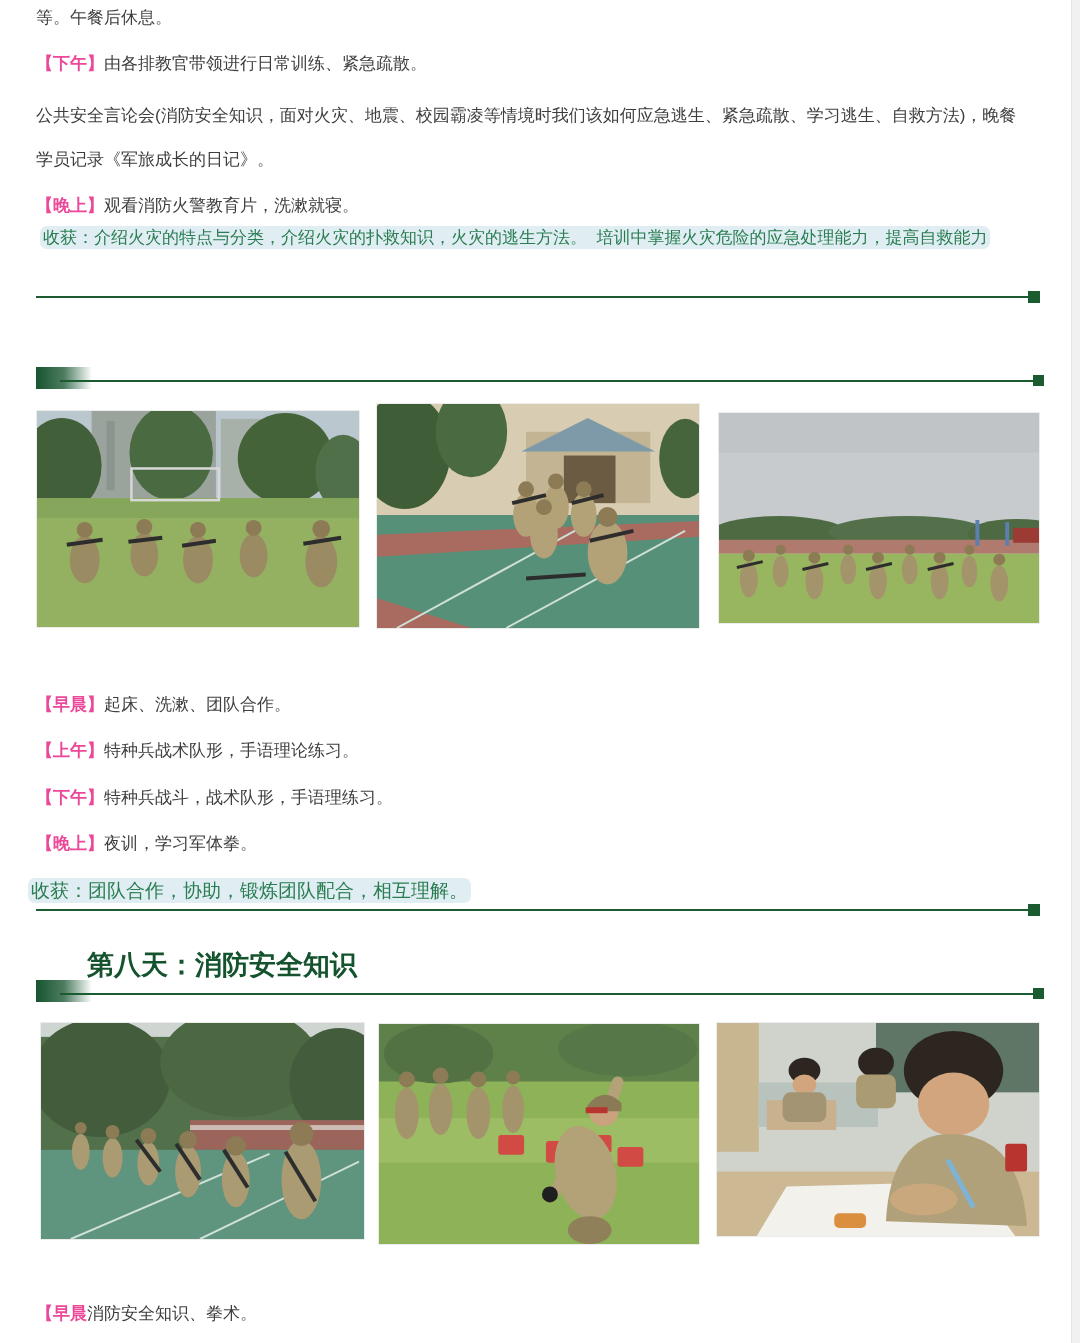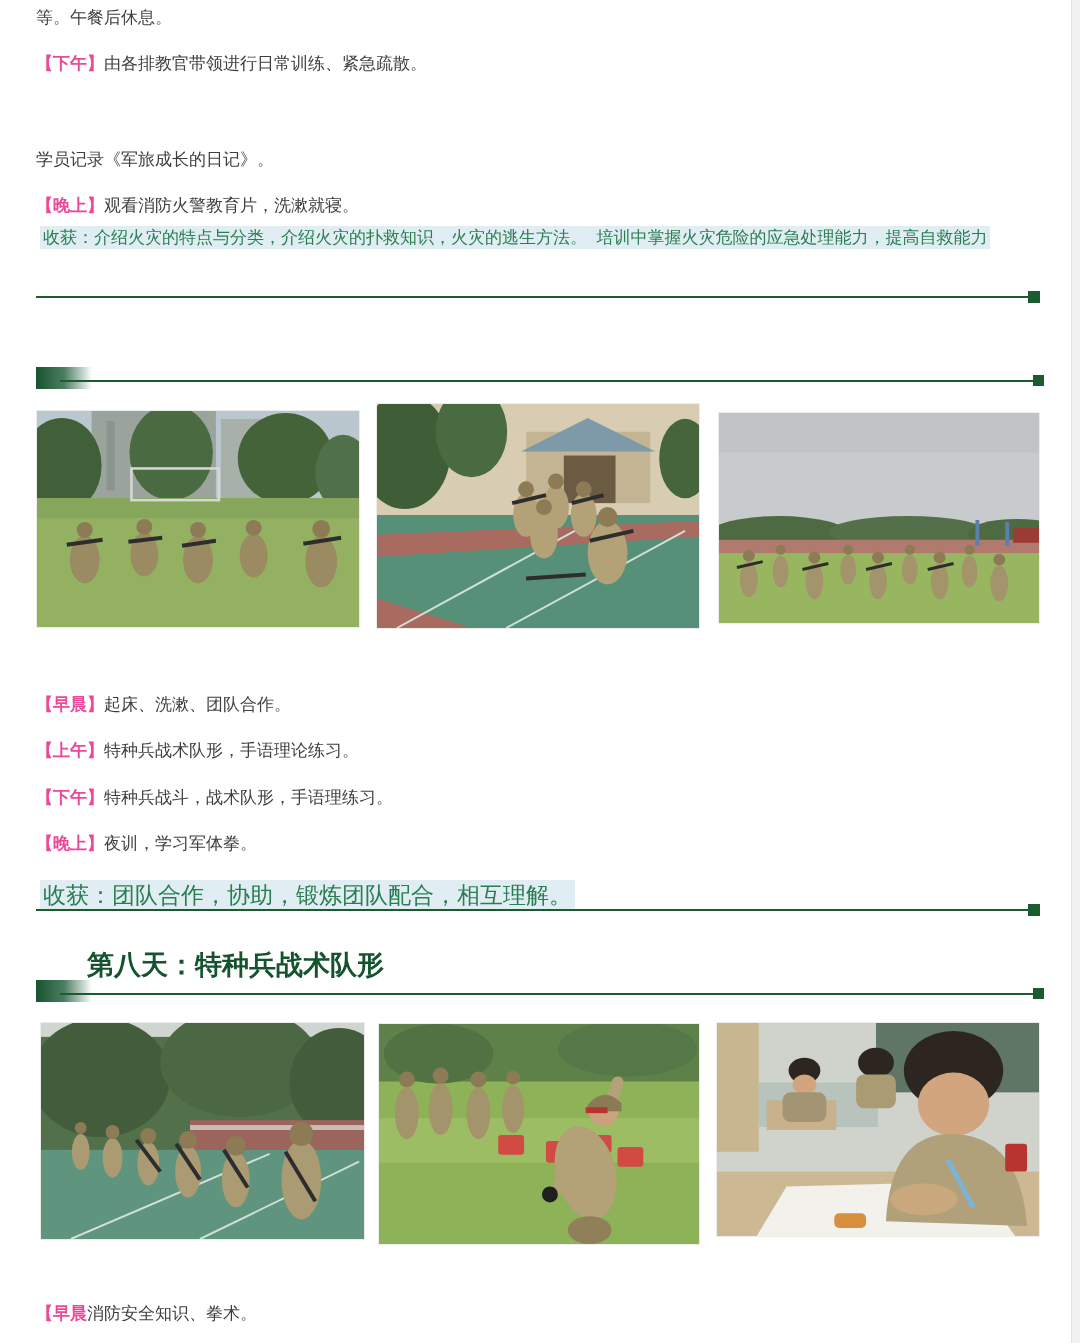--- a/index.html
+++ b/index.html
@@ -2,22 +2,22 @@
 <html><head>
 <meta charset="utf-8">
 <style>
   html,body{margin:0;padding:0;background:#ffffff;}
   .page{position:relative;width:1080px;height:1343px;overflow:hidden;background:#ffffff;
         font-family:"Liberation Sans","DejaVu Sans",sans-serif;}
   .line{position:absolute;left:36px;font-size:17px;line-height:24px;color:#3e3e3e;white-space:nowrap;}
   .lbl{color:#ec4899;font-weight:bold;}
   .harvest-block{position:absolute;left:40px;top:224px;width:980px;font-size:17px;line-height:27px;}
   .hl{background:#e0eef3;color:#2a7d52;padding:2px 3px;white-space:pre-wrap;
-      -webkit-box-decoration-break:clone;box-decoration-break:clone;}
-  .harvest-single{position:absolute;left:40px;font-size:23px;line-height:24px;white-space:nowrap;}
+      -webkit-box-decoration-break:clone;box-decoration-break:clone;border-radius:7px;}
+  .harvest-single{position:absolute;left:28px;font-size:19px;line-height:24px;white-space:nowrap;}
   .divider{position:absolute;left:36px;width:992px;height:2px;background:#1a5c30;}
   .divider::after{content:"";position:absolute;right:-12px;top:-5px;width:12px;height:12px;background:#1a5c30;}
   .sec-title{position:absolute;left:87px;margin:0;font-size:27px;font-weight:bold;color:#14532d;white-space:nowrap;}
   .hdr-bar{position:absolute;left:36px;width:56px;height:22px;
            background:linear-gradient(90deg,#17542f 0%,#4d7c61 50%,rgba(255,255,255,0) 100%);}
   .hdr-line{position:absolute;left:60px;width:973px;height:2px;background:#1a5c30;}
   .hdr-line::after{content:"";position:absolute;right:-11px;top:-5px;width:11px;height:11px;background:#1a5c30;}
   .photo{position:absolute;height:218px;border:1px solid #ececec;box-sizing:border-box;display:block;}
   .scrollbar{position:absolute;top:0;right:0;width:8px;height:100%;background:#f1f1f1;border-left:1px solid #e3e3e3;}
 </style>
@@ -25,20 +25,23 @@
 <body>
 
 <div class="page">
 
   <p class="line" style="top:-11px">
     <span>等。午餐后休息。</span>
   </p>
 
   <p class="line" style="top:35px">
     <span class="lbl">【下午】</span><span>由各排教官带领进行日常训练、紧急疏散。</span>
+  </p>
+  <p class="line" style="top:87px">
+    <span>公共安全言论会(消防安全知识，面对火灾、地震、校园霸凌等情境时我们该如何应急逃生、紧急疏散、学习逃生、自救方法)，晚餐</span>
   </p>
   <p class="line" style="top:131px">
     <span>学员记录《军旅成长的日记》。</span>
   </p>
   <p class="line" style="top:177px">
     <span class="lbl">【晚上】</span><span>观看消防火警教育片，洗漱就寝。</span>
   </p>
 
   <div class="harvest-block">
     <span class="hl">收获：介绍火灾的特点与分类，介绍火灾的扑救知识，火灾的逃生方法。  培训中掌握火灾危险的应急处理能力，提高自救能力</span>
@@ -172,21 +175,21 @@
   </p>
   <p class="line" style="top:815px">
     <span class="lbl">【晚上】</span><span>夜训，学习军体拳。</span>
   </p>
   <p class="harvest-single" style="top:860px">
     <span class="hl">收获：团队合作，协助，锻炼团队配合，相互理解。</span>
   </p>
 
   <div class="divider" style="top:909px"></div>
 
-  <h2 class="sec-title" style="top:947px">第八天：特种兵战术队形</h2>
+  <h2 class="sec-title" style="top:947px">第八天：消防安全知识</h2>
   <div class="hdr-bar" style="top:980px"></div>
   <div class="hdr-line" style="top:993px"></div>
 
   <svg class="photo" style="top:1022px;left:40px;width:325px" viewBox="0 0 325 218" preserveAspectRatio="none">
     <rect width="325" height="218" fill="#52704a"></rect>
     <rect width="325" height="14" fill="#cfd6d2"></rect>
     <ellipse cx="60" cy="55" rx="70" ry="60" fill="#435d3c"></ellipse>
     <ellipse cx="200" cy="40" rx="80" ry="55" fill="#4c6843"></ellipse>
     <ellipse cx="300" cy="60" rx="50" ry="55" fill="#435d3c"></ellipse>
     <rect x="150" y="98" width="175" height="30" fill="#9b655c"></rect>

